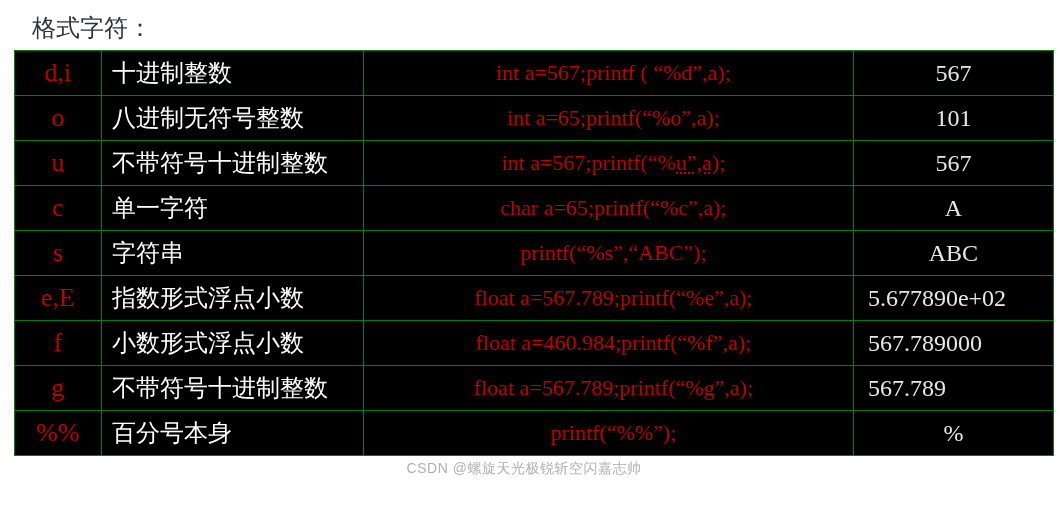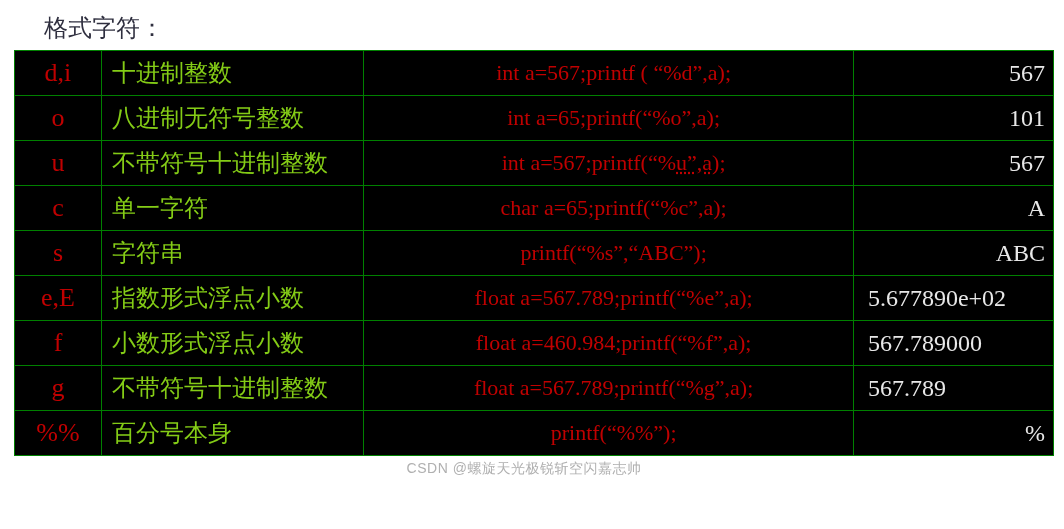--- a/index.html
+++ b/index.html
@@ -5,21 +5,21 @@
   body {
     margin: 0;
     padding: 10px;
     background: #ffffff;
     font-family: "SimSun", "宋体", serif;
     font-size: 22px;
     width: 1044px;
   }
   .title {
     color: #2f2f3f;
-    margin: 2px 0 6px 34px;
+    margin: 2px 0 6px 22px;
     font-size: 24px;
   }
   table {
     border-collapse: collapse;
     width: 1040px;
     margin: 0 4px;
     background: #000000;
     border: 1px solid #fca5a5;
   }
   td {
@@ -30,21 +30,21 @@
   }
   .col-spec {
     width: 72px;
     text-align: center;
     color: #c00000;
     font-family: "Times New Roman", serif;
     font-size: 26px;
   }
   .col-desc {
     width: 260px;
-    color: #84cc16;
+    color: #ffffff;
     font-family: "SimSun", "宋体", serif;
     font-size: 24px;
     text-align: left;
     padding-left: 10px;
   }
   .col-code {
     width: 480px;
     color: #c00000;
     font-family: "Times New Roman", serif;
     font-size: 22px;
@@ -52,21 +52,21 @@
     padding-left: 18px;
   }
   .col-code .u-under {
     text-decoration: underline dotted #c00000;
   }
   .col-out {
     width: 180px;
     color: #e8e8e8;
     font-family: "Times New Roman", serif;
     font-size: 24px;
-    text-align: right;
+    text-align: center;
   }
   .col-out.left {
     text-align: left;
     padding-left: 14px;
   }
   .watermark {
     position: relative;
     text-align: center;
     color: #b0b0b0;
     font-size: 14px;

